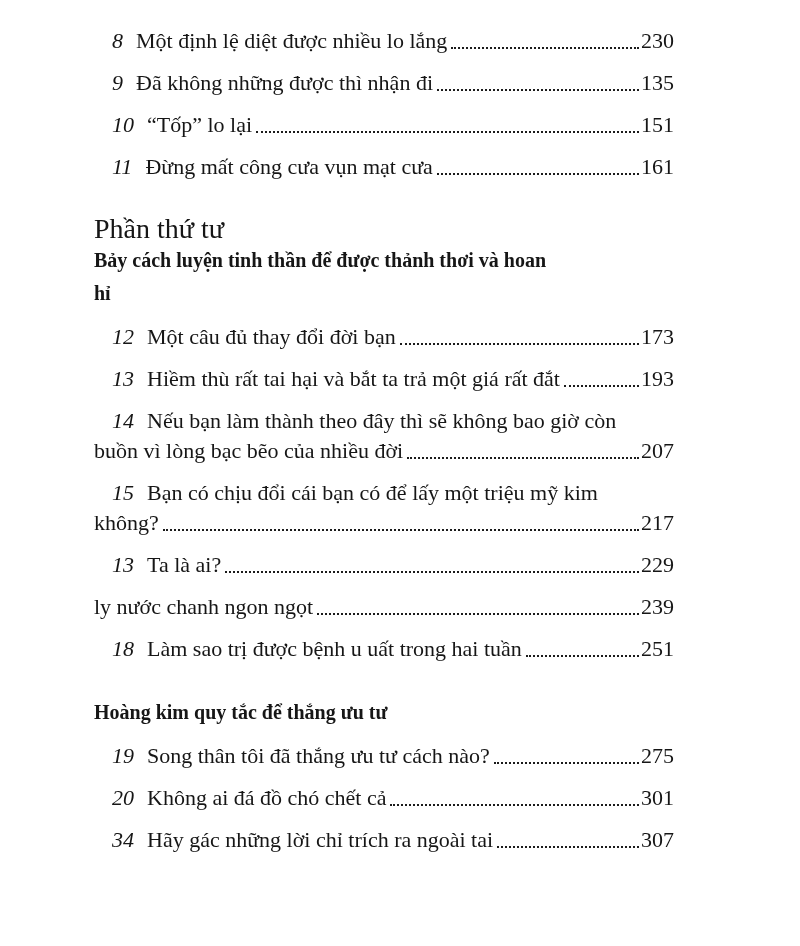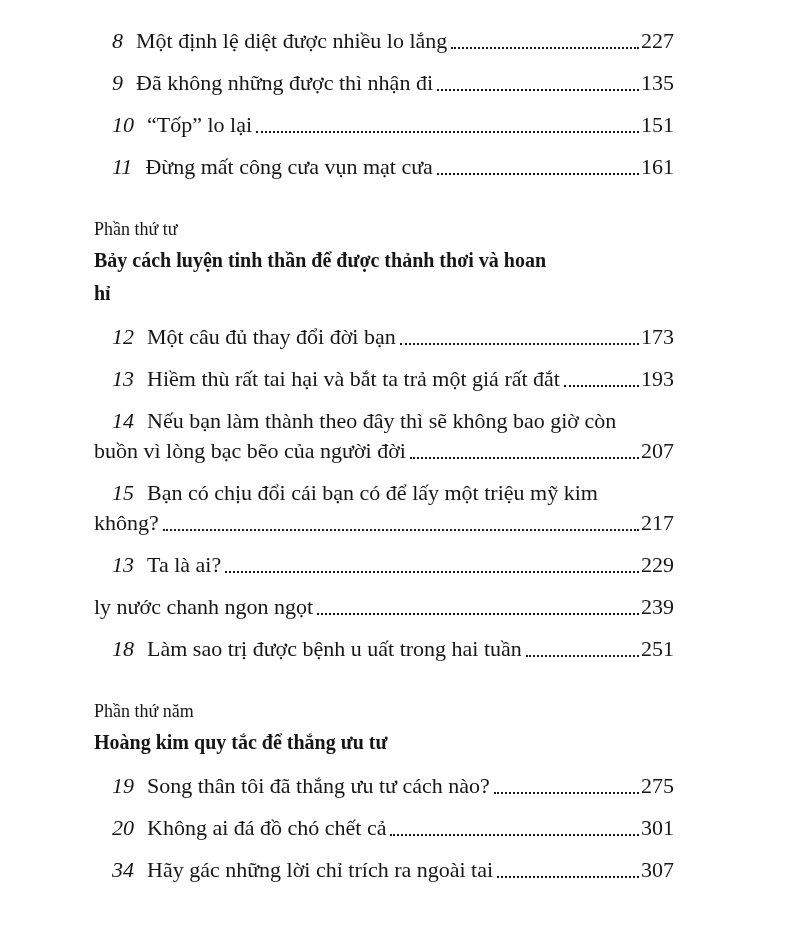--- a/index.html
+++ b/index.html
@@ -50,40 +50,40 @@
     border-bottom: 2px dotted #1b1b1b;
   }
   .pageno {
     white-space: nowrap;
   }
   
   .section-heading {
     margin: 32px 0 12px 0;
   }
   .part-label {
-    font-size: 18px;
+    font-size: 28px;
     line-height: 30px;
   }
   .part-title {
     font-size: 20px;
     font-weight: bold;
     line-height: 33px;
   }
 </style>
 </head>
 <body>
 
 <div class="page">
 
   <div class="entry">
     <div class="eline indent">
       <span class="num">8</span>
       <span class="title">Một định lệ diệt được nhiều lo lắng</span>
       <span class="leader"></span>
-      <span class="pageno">227</span>
+      <span class="pageno">230</span>
     </div>
   </div>
 
   <div class="entry">
     <div class="eline indent">
       <span class="num">9</span>
       <span class="title">Đã không những được thì nhận đi</span>
       <span class="leader"></span>
       <span class="pageno">135</span>
     </div>
@@ -130,21 +130,21 @@
       <span class="pageno">193</span>
     </div>
   </div>
 
   <div class="entry">
     <div class="eline indent">
       <span class="num">14</span>
       <span class="title">Nếu bạn làm thành theo đây thì sẽ không bao giờ còn</span>
     </div>
     <div class="eline">
-      <span class="title">buồn vì lòng bạc bẽo của người đời</span>
+      <span class="title">buồn vì lòng bạc bẽo của nhiều đời</span>
       <span class="leader"></span>
       <span class="pageno">207</span>
     </div>
   </div>
 
   <div class="entry">
     <div class="eline indent">
       <span class="num">15</span>
       <span class="title">Bạn có chịu đổi cái bạn có để lấy một triệu mỹ kim</span>
     </div>
@@ -175,21 +175,20 @@
   <div class="entry">
     <div class="eline indent">
       <span class="num">18</span>
       <span class="title">Làm sao trị được bệnh u uất trong hai tuần</span>
       <span class="leader"></span>
       <span class="pageno">251</span>
     </div>
   </div>
 
   <div class="section-heading">
-    <div class="part-label">Phần thứ năm</div>
     <div class="part-title">Hoàng kim quy tắc để thắng ưu tư</div>
   </div>
 
   <div class="entry">
     <div class="eline indent">
       <span class="num">19</span>
       <span class="title">Song thân tôi đã thắng ưu tư cách nào?</span>
       <span class="leader"></span>
       <span class="pageno">275</span>
     </div>

